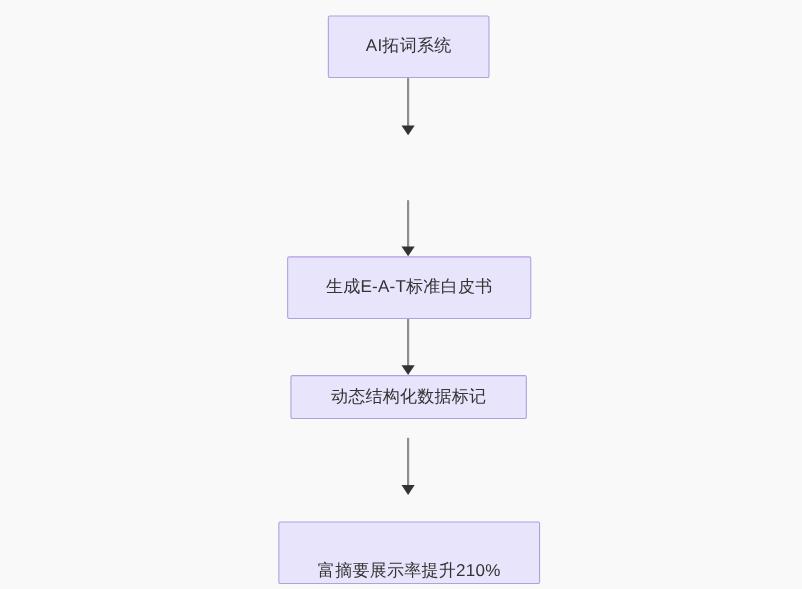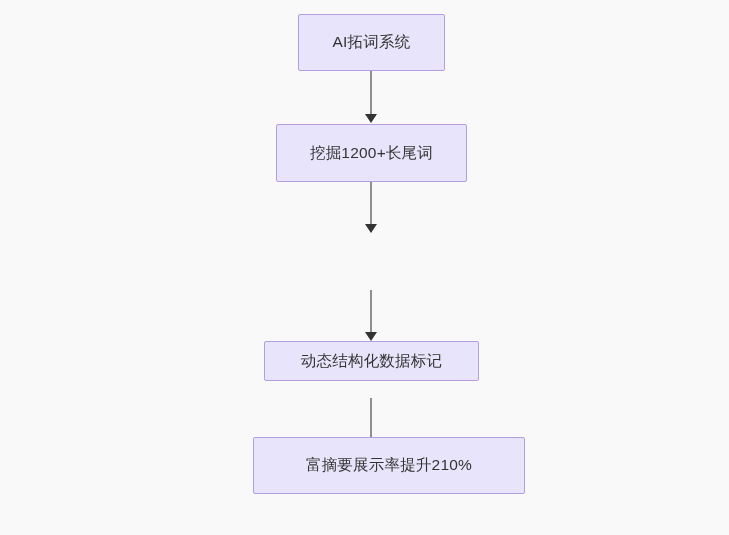--- a/index.html
+++ b/index.html
@@ -39,21 +39,21 @@
   .node-label {
     display: block;
     text-align: center;
   }
 
   
   .node-1 { left: 298px; top: 14px;  width: 147px; height: 57px; }
   .node-2 { left: 276px; top: 124px; width: 191px; height: 58px; }
   .node-3 { left: 261px; top: 233px; width: 222px; height: 57px; }
   .node-4 { left: 264px; top: 341px; width: 215px; height: 40px; }
-  .node-5 { left: 253px; top: 437px; width: 272px; height: 57px; }
+  .node-5 { left: 253px; top: 474px; width: 238px; height: 57px; align-items: flex-end; }
 
   
   .edge {
     position: absolute;
     left: 370px;
     width: 2px;
     background: #8e8e8e;
   }
   .edge-1 { top: 71px;  height: 44px; }
   .edge-2 { top: 182px; height: 43px; }
@@ -79,27 +79,27 @@
 
 <div id="flowchart">
 
   <div class="node node-1">
     <span class="node-label">AI拓词系统</span>
   </div>
 
   <div class="edge edge-1"></div>
   <div class="arrowhead arrow-1"></div>
 
-  <div class="node node-2">
-    <span class="node-label">挖掘1200+长尾词</span>
-  </div>
 
   <div class="edge edge-2"></div>
   <div class="arrowhead arrow-2"></div>
 
+  <div class="node node-3">
+    <span class="node-label">生成E-A-T标准白皮书</span>
+  </div>
 
   <div class="edge edge-3"></div>
   <div class="arrowhead arrow-3"></div>
 
   <div class="node node-4">
     <span class="node-label">动态结构化数据标记</span>
   </div>
 
   <div class="edge edge-4"></div>
   <div class="arrowhead arrow-4"></div>

